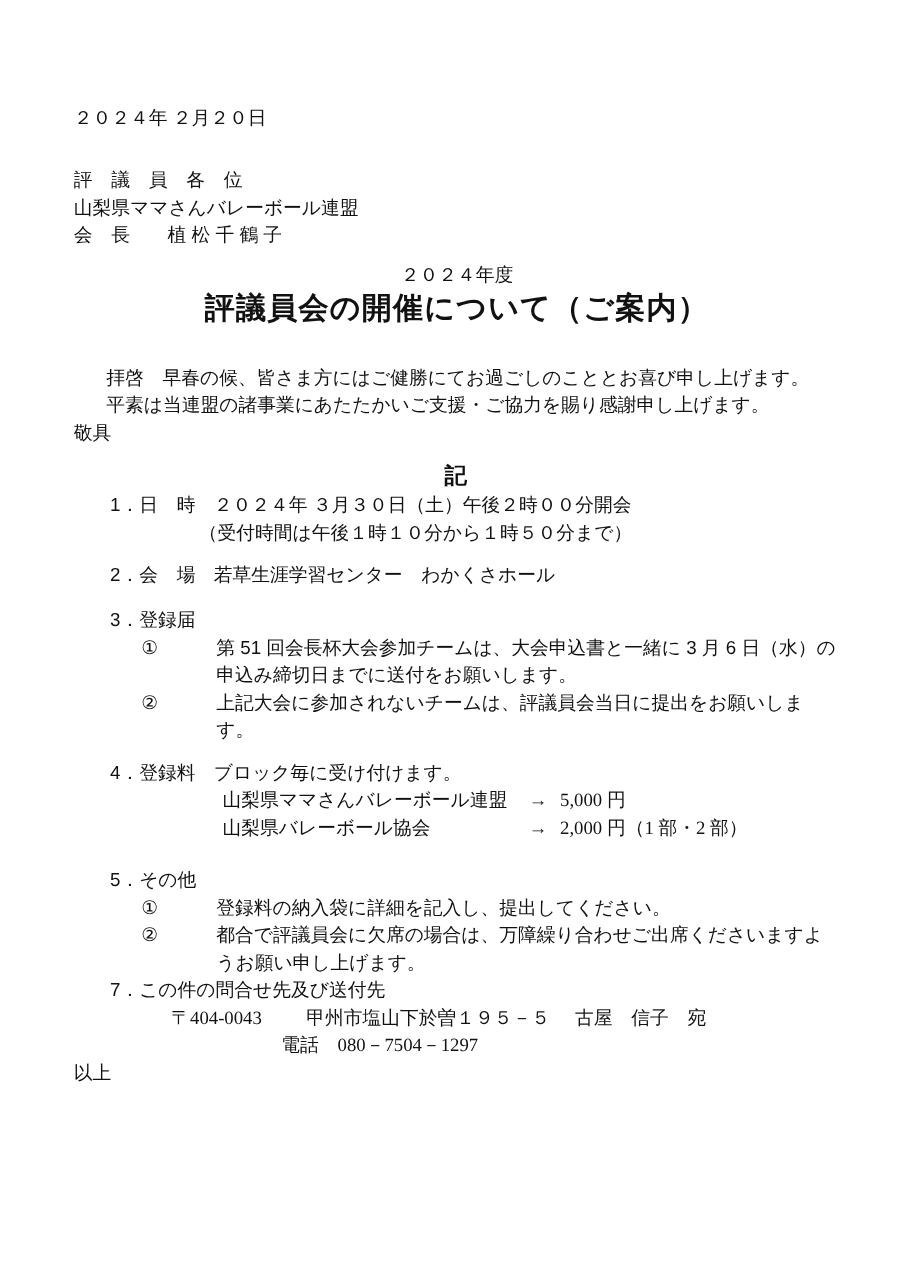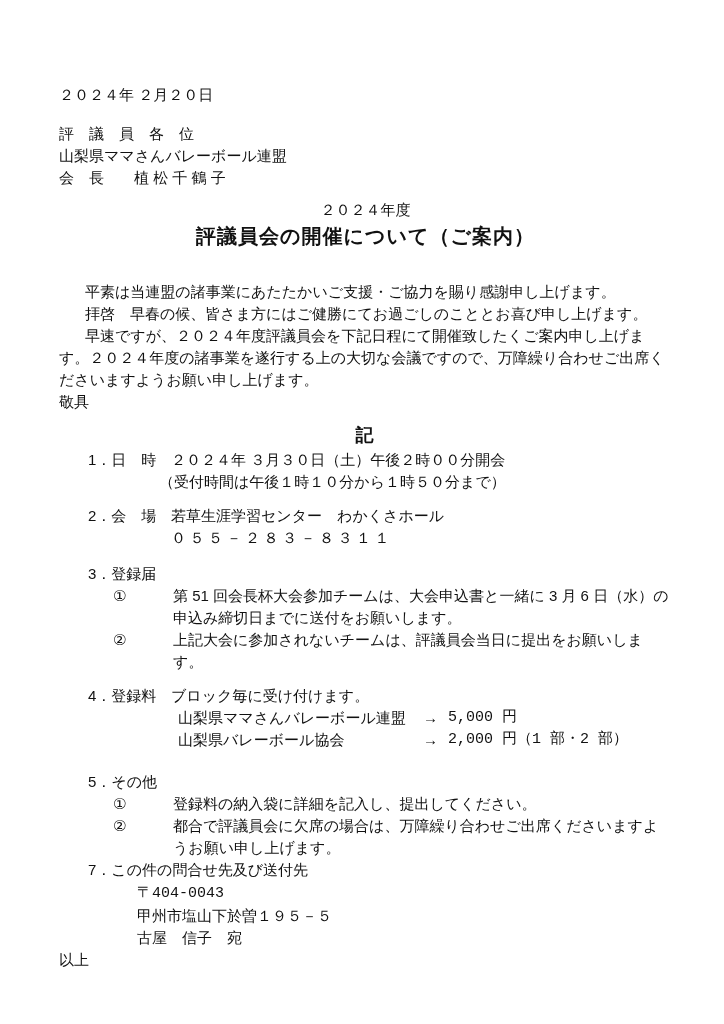--- a/index.html
+++ b/index.html
@@ -18,78 +18,77 @@
     line-height:22px;
     box-sizing:border-box;
   }
   .line { white-space:nowrap; }
   .right  { text-align:left; }
   .center { text-align:center; }
   .pr15 { padding-right:15px; }
   .pr19 { padding-right:19px; }
   .pr24 { padding-right:24px; }
   .fiscal-year { margin-top:10px; }
-  .doc-title { font-size:20px; font-weight:bold; line-height:30px; letter-spacing:1px; }
+  .doc-title { font-size:24px; font-weight:bold; line-height:30px; letter-spacing:1px; }
   .greeting { margin-top:30px; }
   .para { margin:0; text-indent:26px; }
   .ki-heading { margin-top:8px; font-size:18px; font-weight:bold; line-height:28px; letter-spacing:2px; }
   .mt10 { margin-top:0; } .mt12 { margin-top:12px; }
   .mt14 { margin-top:14px; } .mt20 { margin-top:20px; }
   .srow { display:flex; padding-left:29px; }
   .slabel { width:83px; flex:none; white-space:nowrap; }
   .sbody { flex:1; min-width:0; }
   .hang-paren { margin-left:-12px; }
   .venue-line2 { display:flex; }
   .venue-addr { width:267px; flex:none; white-space:nowrap; }
   .venue-phone { letter-spacing:3.5px; white-space:nowrap; }
   .item { display:flex; padding-left:54px; }
   .marker { width:24px; flex:none; }
   .itext { flex:1; min-width:0;margin-left:36px; }
   .fee-row { display:flex; padding-left:119px; white-space:nowrap; }
   .fee-name { width:245px; flex:none; }
   .fee-arrow { width:25px; flex:none; }
-  .serif { font-family:Liberation Mono, monospace; }
-  .contact-line1 { display:flex; padding-left:78px; white-space:nowrap;flex-direction:column; }
+  .serif { font-family:Liberation Serif, serif; }
+  .contact-line1 { display:flex; padding-left:78px; white-space:nowrap; }
   .postal { width:108px; flex:none; }
   .contact-addr { width:215px; flex:none; }
   .contact-line2 { display:flex; padding-left:166px; white-space:nowrap; }
   .tel-label { width:45px; flex:none; }
 </style>
 </head>
 <body>
 
 <div class="page">
   <div class="content">
 
     <div class="line right pr15">
       <span>２０２４年 ２月２０日</span>
     </div>
 
-    <div class="line" style="margin-top:17px;">
+    <div class="line" style="margin-top:28px;">
       <span>評　議　員　各　位</span>
     </div>
 
     <div class="line right pr15">
       <span>山梨県ママさんバレーボール連盟</span>
     </div>
     <div class="line right pr19">
       <span>会　長　　植 松 千 鶴 子</span>
     </div>
 
     <div class="line center fiscal-year">
       <span>２０２４年度</span>
     </div>
     <div class="line center doc-title">
       <span>評議員会の開催について（ご案内）</span>
     </div>
 
     <div class="greeting">
+      <p class="para">拝啓　早春の候、皆さま方にはご健勝にてお過ごしのこととお喜び申し上げます。</p>
       <p class="para">平素は当連盟の諸事業にあたたかいご支援・ご協力を賜り感謝申し上げます。</p>
-      <p class="para">拝啓　早春の候、皆さま方にはご健勝にてお過ごしのこととお喜び申し上げます。</p>
-      <p class="para">早速ですが、２０２４年度評議員会を下記日程にて開催致したくご案内申し上げます。２０２４年度の諸事業を遂行する上の大切な会議ですので、万障繰り合わせご出席くださいますようお願い申し上げます。</p>
     </div>
 
     <div class="line right pr15">
       <span>敬具</span>
     </div>
 
     <div class="line center ki-heading">
       <span>記</span>
     </div>
 
@@ -99,21 +98,20 @@
         <div class="line">２０２４年 ３月３０日（土）午後２時００分開会</div>
         <div class="line hang-paren">（受付時間は午後１時１０分から１時５０分まで）</div>
       </div>
     </div>
 
     <div class="srow mt12">
       <span class="slabel">2．会　場</span>
       <div class="sbody">
         <div class="line">若草生涯学習センター　わかくさホール</div>
         <div class="venue-line2">
-          <span class="venue-phone">０５５－２８３－８３１１</span>
         </div>
       </div>
     </div>
 
     <div class="mt14">
       <div class="srow">
         <span class="slabel">3．登録届</span>
       </div>
       <div class="item">
         <span class="marker">①</span>
@@ -159,20 +157,24 @@
 
     <div class="mt10">
       <div class="srow">
         <span class="slabel" style="width:auto;">7．この件の問合せ先及び送付先</span>
       </div>
       <div class="contact-line1">
         <span class="postal"><span>〒</span><span class="serif">404-0043</span></span>
         <span class="contact-addr">甲州市塩山下於曽１９５－５</span>
         <span>古屋　信子　宛</span>
       </div>
+      <div class="contact-line2">
+        <span class="tel-label">電話</span>
+        <span class="serif">080－7504－1297</span>
+      </div>
     </div>
 
     <div class="line right pr24">
       <span>以上</span>
     </div>
 
   </div>
 </div>
 
 </body></html>

